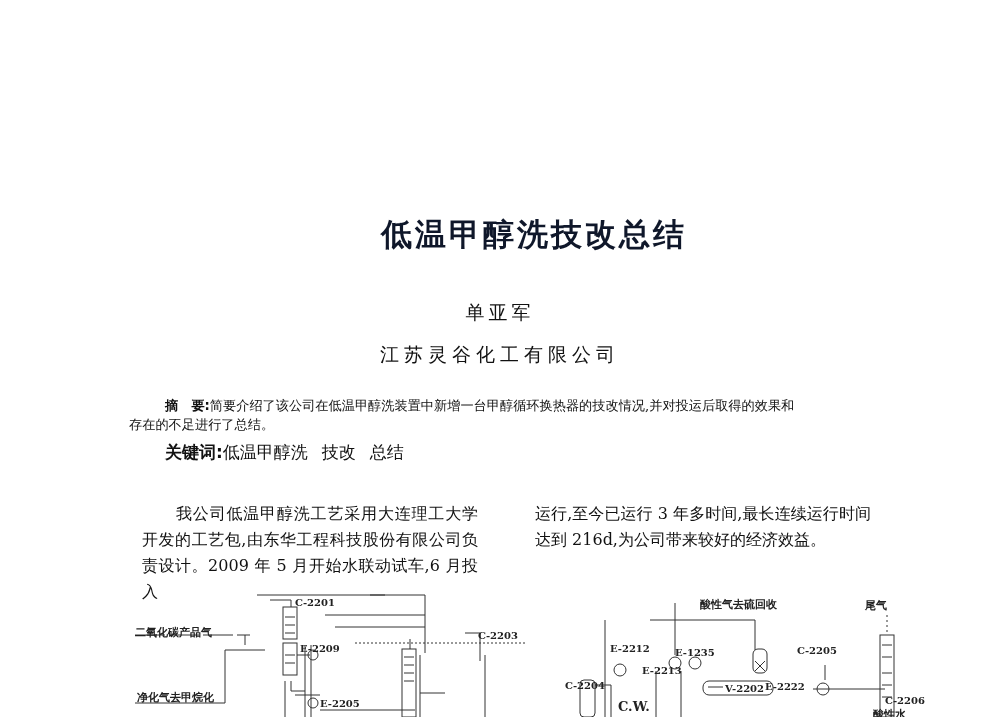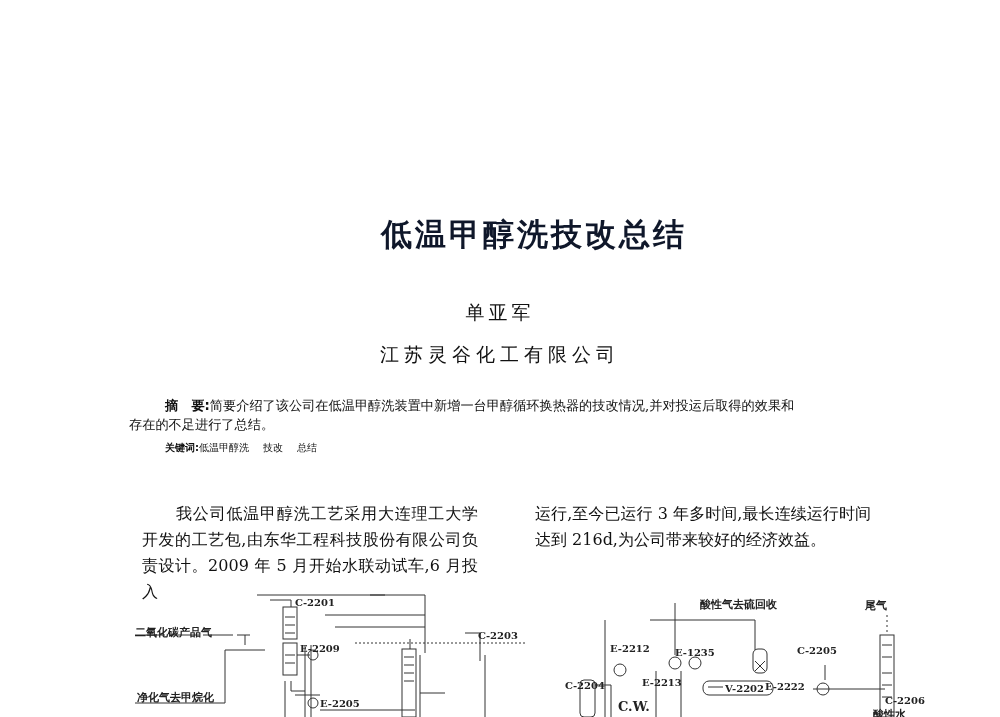--- a/index.html
+++ b/index.html
@@ -4,21 +4,21 @@
   <style>
     html, body { margin: 0; padding: 0; background: #ffffff; }
     body { width: 1000px; height: 717px; position: relative; overflow: hidden; color: #111; font-family: "DejaVu Serif", "Liberation Serif", serif; }
     .abs { position: absolute; }
     .title { left: 0; width: 1000px; top: 214px; text-align: center; font-family: "DejaVu Sans", "Liberation Sans", sans-serif; font-weight: bold; font-size: 31px; letter-spacing: 3px; color: #0f172a; margin-left: 34px; }
     .author { left: 0; width: 1000px; top: 300px; text-align: center; font-size: 19px; letter-spacing: 4px; }
     .affil { left: 0; width: 1000px; top: 342px; text-align: center; font-size: 19px; letter-spacing: 5px; }
     .abstract { left: 129px; top: 396px; width: 760px; font-size: 13.2px; line-height: 19px; }
     .abstract .indent { padding-left: 36px; }
     .abstract b { font-family: "DejaVu Sans", "Liberation Sans", sans-serif; font-weight: bold; }
-    .kw { left: 165px; top: 441px; font-size: 10px; }
+    .kw { left: 165px; top: 441px; font-size: 17px; }
     .kw b { font-family: "DejaVu Sans", "Liberation Sans", sans-serif; font-weight: bold; }
     .col { font-size: 16px; line-height: 26px; width: 362px; }
     .col-left { left: 129px; top: 488px; }
     .col-right { left: 522px; top: 488px; }
     .col p { margin: 13px; text-align: justify; }
     .col .ind { text-indent: 34px; }
     .sec-head { font-family: "DejaVu Sans", "Liberation Sans", sans-serif; font-weight: bold; font-size: 15px; }
     .sec-head .num { display: inline-block; width: 30px; }
     .diagram { left: 125px; top: 585px; width: 780px; height: 132px; font-weight: bold; }
     .dlabel { position: absolute; font-size: 10px; color: #222; white-space: nowrap; }
@@ -103,21 +103,21 @@
       <path d="M757 60 H767 M757 72 H767 M757 88 H767 M757 100 H767 M757 112 H767"></path>
       <path d="M762 30 V50" stroke-dasharray="2 3"></path>
     </g>
   </svg>
   <span class="dlabel" style="left:170px;top:12px">C-2201</span>
   <span class="dlabel" style="left:175px;top:58px">E-2209</span>
   <span class="dlabel" style="left:195px;top:113px">E-2205</span>
   <span class="dlabel" style="left:353px;top:45px">C-2203</span>
   <span class="dlabel" style="left:440px;top:95px">C-2204</span>
   <span class="dlabel" style="left:485px;top:58px">E-2212</span>
-  <span class="dlabel" style="left:517px;top:92px">E-2213</span>
+  <span class="dlabel" style="left:517px;top:80px">E-2213</span>
   <span class="dlabel" style="left:550px;top:62px">E-1235</span>
   <span class="dlabel" style="left:600px;top:98px">V-2202</span>
   <span class="dlabel" style="left:640px;top:96px">E-2222</span>
   <span class="dlabel" style="left:672px;top:60px">C-2205</span>
   <span class="dlabel" style="left:760px;top:110px">C-2206</span>
   <span class="dlabel" style="left:493px;top:114px;font-size:13px">C.W.</span>
   <span class="dlabel cn" style="left:10px;top:40px">二氧化碳产品气</span>
   <span class="dlabel cn" style="left:12px;top:105px">净化气去甲烷化</span>
   <span class="dlabel cn" style="left:575px;top:12px">酸性气去硫回收</span>
   <span class="dlabel cn" style="left:740px;top:13px">尾气</span>

